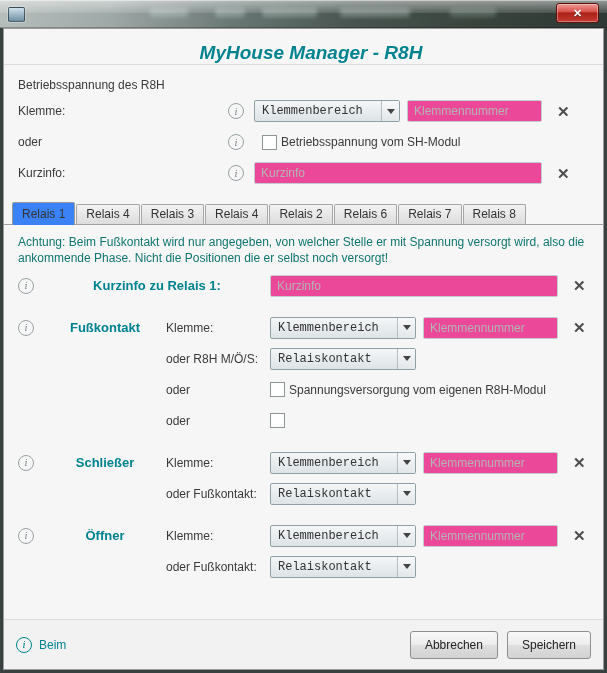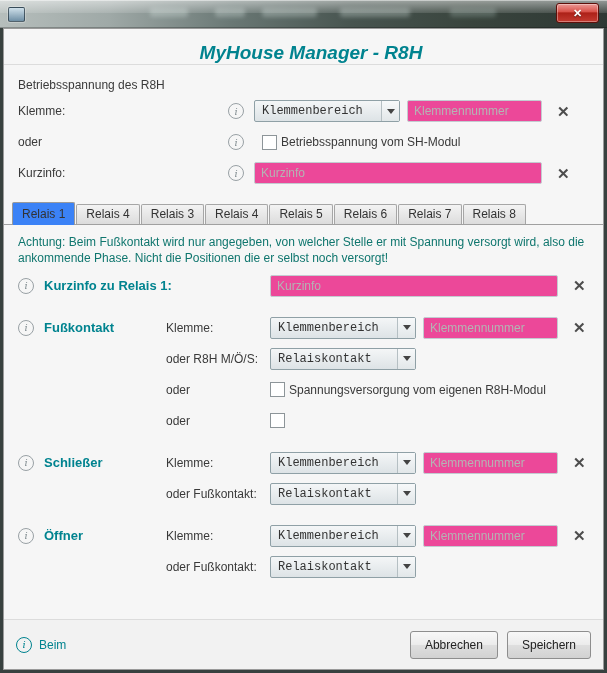--- a/index.html
+++ b/index.html
@@ -57,21 +57,21 @@
     border:1px solid #a6a6a6; border-bottom:none; border-radius:2px 2px 0 0;
     background:linear-gradient(#f3f3f3,#dcdcdc); }
   .tab.active { background:#3b82f6; height:22px; line-height:22px; border-color:#9a9a9a; margin-bottom:-1px; }
   .tab-panel { border-top:1px solid #a0a0a0; position:relative; z-index:1; }
   .warning { margin:10px 14px 6px 14px; font-size:12px; color:#0f766e; line-height:1.32; }
 
   
   .r-row { display:flex; align-items:center; margin:7px 14px; height:24px; }
   .r-row.gap { margin-top:18px; }
   .r-spacer { width:16px; height:16px; margin-right:10px; flex:none; }
-  .r-head { width:122px; flex:none; color:var(--accent); font-weight:bold; font-size:13px; white-space:nowrap; }
+  .r-head { width:122px; flex:none; color:var(--accent); font-weight:bold; font-size:13px; white-space:nowrap;text-align:center; }
   .r-head.wide { width:226px; }
   .r-sub { width:104px; flex:none; font-size:12px; color:#3a3a3a; white-space:nowrap; }
   .r-row .checkbox { margin-left:0; }
 
   
   .footer { position:absolute; left:0; right:0; bottom:0; height:49px; border-top:1px solid #dcdcdc;
     background:#f2f2f2; display:flex; align-items:center; padding:0 12px; }
   .help { display:flex; align-items:center; cursor:pointer; }
   .help .info { border-color:var(--accent); color:var(--accent); margin-right:7px; }
   .help-label { color:var(--accent); font-size:12px; }
@@ -128,21 +128,21 @@
       <span class="info">i</span>
       <input class="txt wide" placeholder="Kurzinfo" style="">
       <span class="clear">✕</span>
     </div>
 
     <div class="tabs">
       <span class="tab active">Relais 1</span>
       <span class="tab">Relais 4</span>
       <span class="tab">Relais 3</span>
       <span class="tab">Relais 4</span>
-      <span class="tab">Relais 5</span>
+      <span class="tab">Relais 2</span>
       <span class="tab">Relais 6</span>
       <span class="tab">Relais 7</span>
       <span class="tab">Relais 8</span>
     </div>
 
     <div class="tab-panel">
 
       <div class="warning">Achtung: Beim Fußkontakt wird nur angegeben, von welcher Stelle er mit Spannung versorgt wird, also die ankommende Phase. Nicht die Positionen die er selbst noch versorgt!</div>
 
       <div class="r-row">

